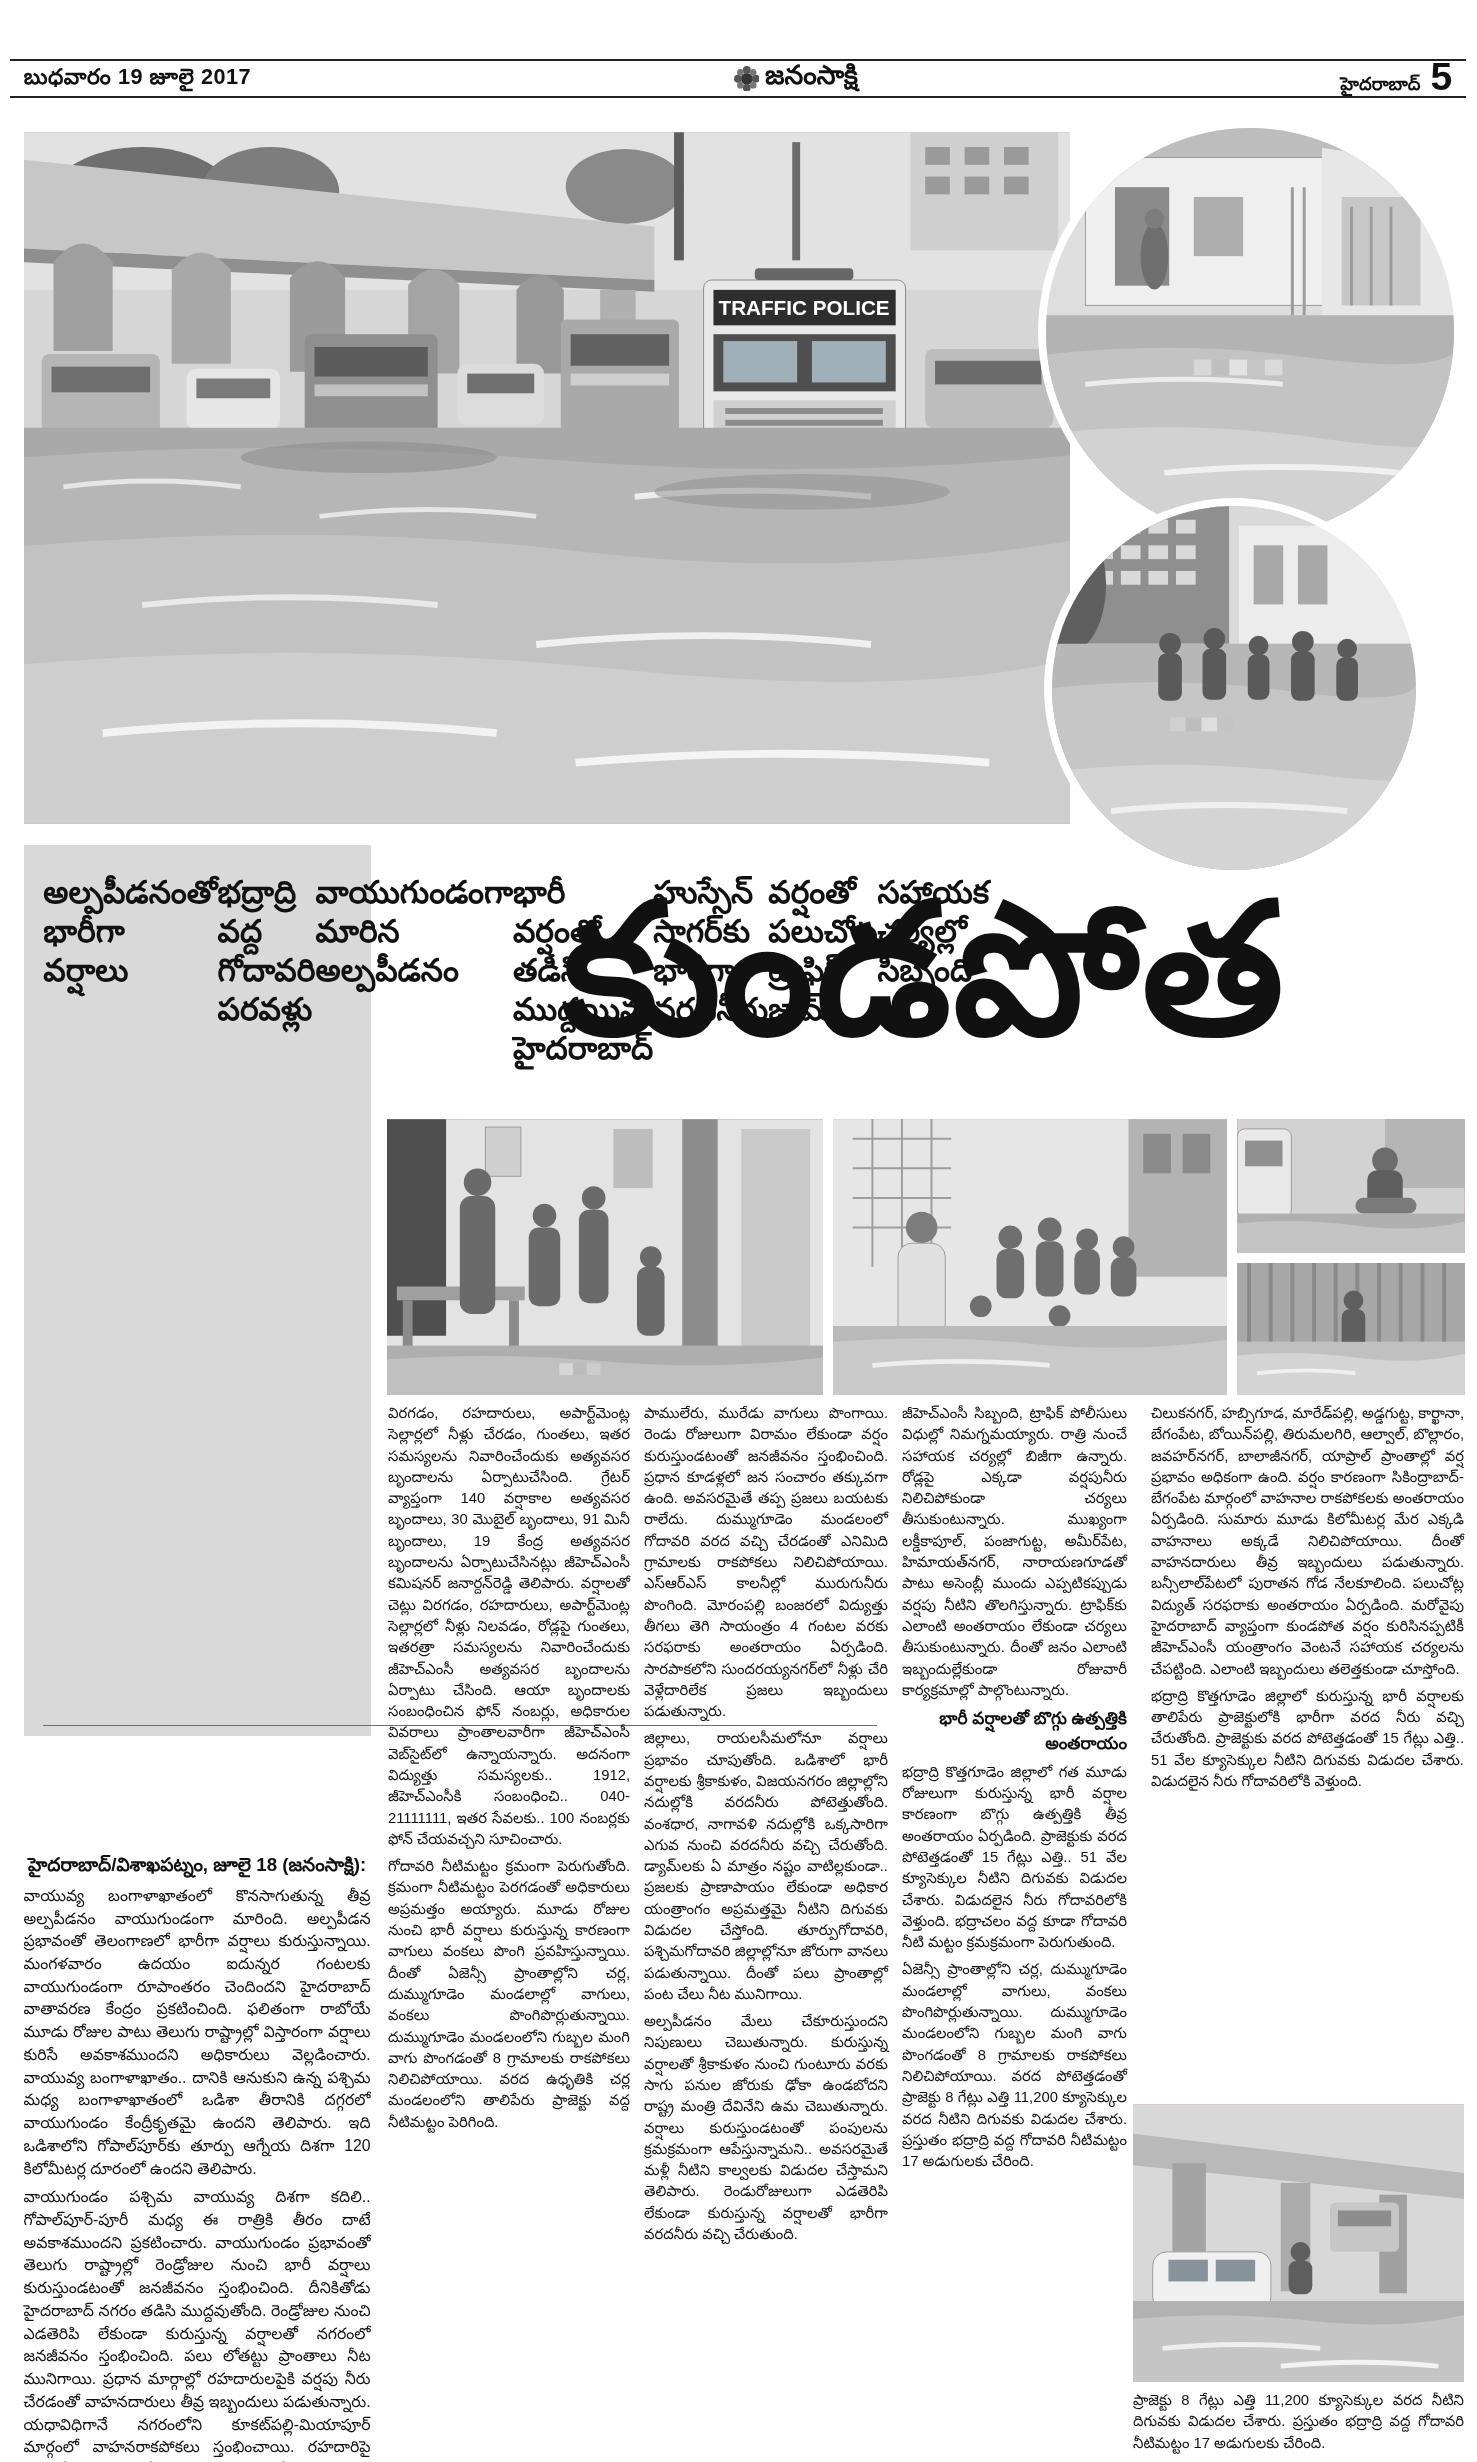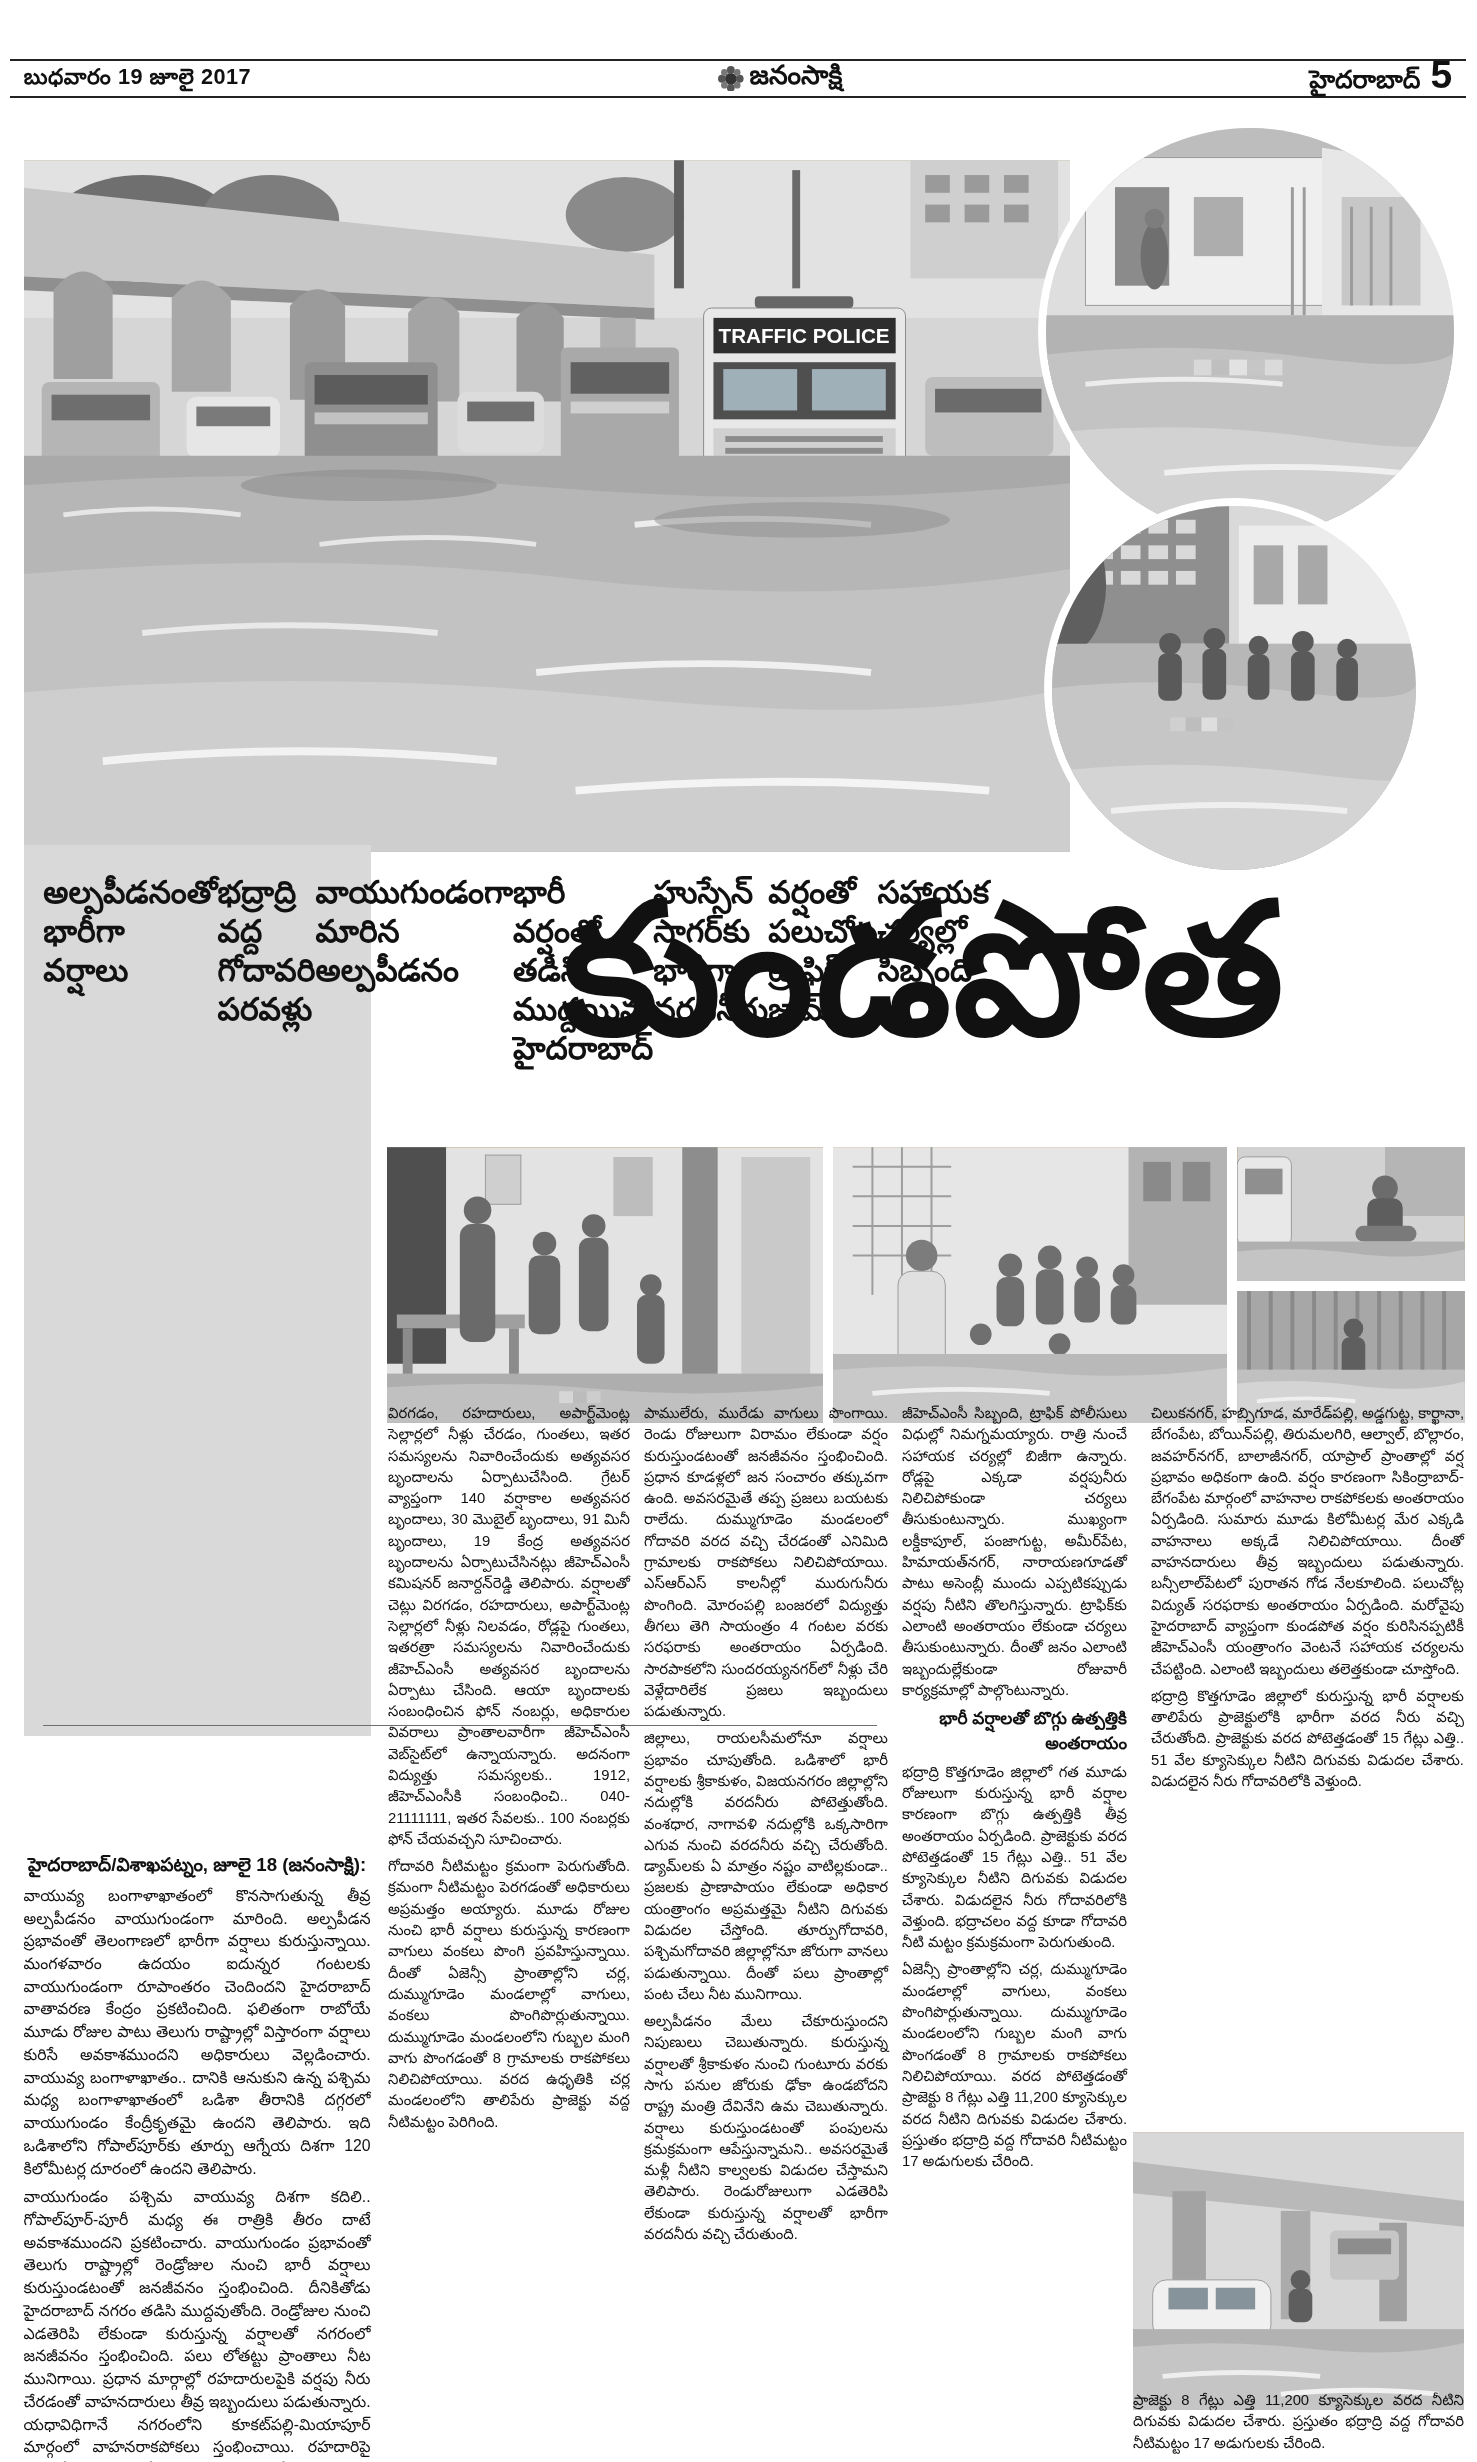--- a/index.html
+++ b/index.html
@@ -5,24 +5,24 @@
   html,body{margin:0;padding:0;background:#e9e9e9;}
   .page{position:relative;width:1478px;height:2463px;background:#ffffff;margin:0 auto;
         font-family:"Liberation Sans","DejaVu Sans",sans-serif;color:#111;overflow:hidden;}
   .abs{position:absolute;}
   
   .masthead{left:9.9px;top:59px;width:1456px;height:39px;border-top:2px solid #222;border-bottom:2px solid #222;
             display:flex;align-items:center;justify-content:space-between;padding:0 13.8px;box-sizing:border-box;}
   .mh-date{font-size:21.7px;font-weight:bold;letter-spacing:0.5px;}
   .mh-paper{display:flex;align-items:center;gap:5.9px;font-size:26.6px;font-weight:800;}
   .mh-right{display:flex;align-items:baseline;gap:9.9px;}
-  .mh-section{font-size:25px;font-weight:bold;}
+  .mh-section{font-size:18px;font-weight:bold;}
   .mh-pagenum{font-size:39px;font-weight:bold;line-height:35px;}
   
-  .photo{background:#a16207;overflow:hidden;margin-top:28px;}
+  .photo{background:#ec4899;overflow:hidden;}
   .photo svg{display:block;}
   .circle{border-radius:50%;overflow:hidden;box-shadow:0 0 0 7.9px #ffffff;}
   
   .graybox{left:23.6px;top:845px;width:347px;height:891px;background:#d9d9d9;box-sizing:border-box;
            padding:17.7px 19.7px 9.9px 19.7px;display:flex;flex-direction:row;justify-content:space-between;}
   .sb-item{font-size:31.5px;line-height:1.24;font-weight:bold;padding:9.9px 0 13.8px 0;border-bottom:1px solid #6f6f6f;}
   .sb-item:last-child{border-bottom:none;}
   
   .headline{left:386px;top:849px;width:1076px;height:246px;margin:0;font-size:183px;line-height:246px;
             font-weight:800;text-align:center;font-family:"Liberation Serif","DejaVu Serif",serif;

